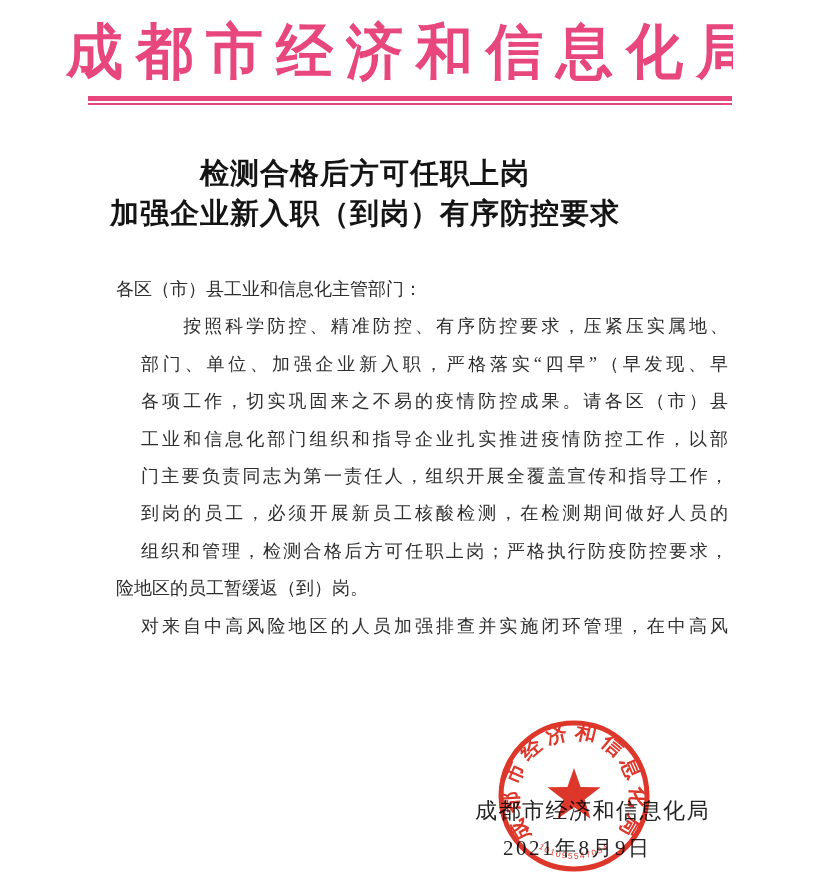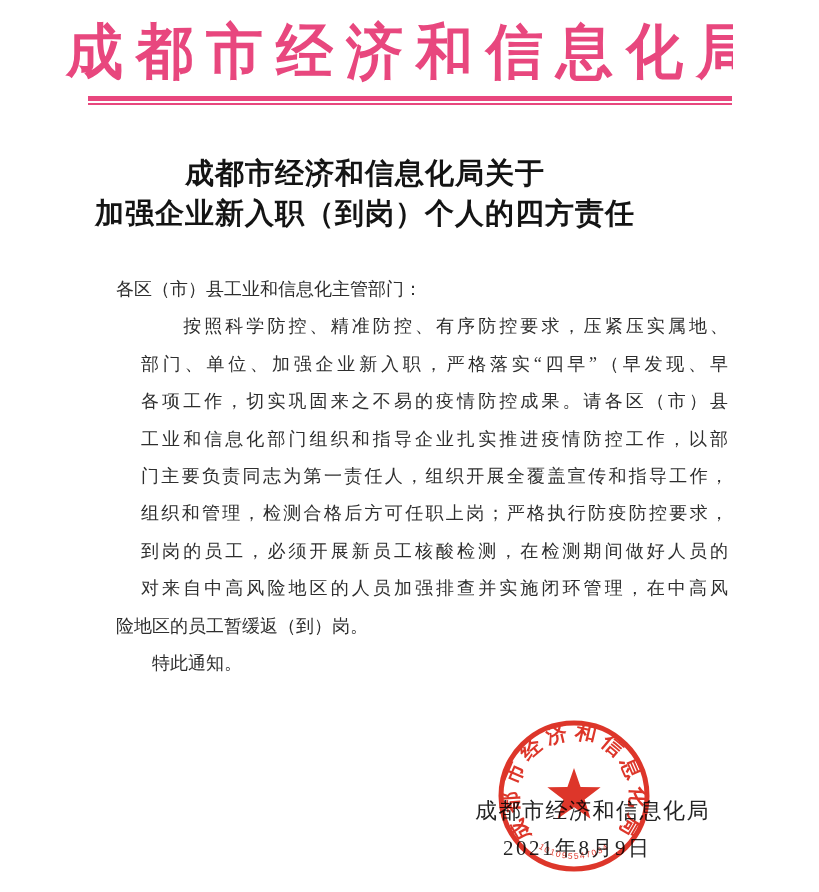--- a/index.html
+++ b/index.html
@@ -121,36 +121,35 @@
 
   <div class="letterhead">成都市经济和信息化局</div>
 
   <div class="rule">
     <div class="rule-thick"></div>
     <div class="rule-gap"></div>
     <div class="rule-thin"></div>
   </div>
 
   <div class="doc-title">
-      <div class="title-line">成都市经济和信息化局关于</div>
-      <div class="title-line">加强企业新入职（到岗）个人的四方责任</div>
+      <div class="title-line">检测合格后方可任职上岗</div>
+      <div class="title-line">加强企业新入职（到岗）有序防控要求</div>
     </div>
 
   <div class="body-text">
       <div class="body-line">各区（市）县工业和信息化主管部门：</div>
       <div class="body-line fill">　　按照科学防控、精准防控、有序防控要求，压紧压实属地、</div>
       <div class="body-line fill">部门、单位、加强企业新入职，严格落实“四早”（早发现、早</div>
       <div class="body-line fill">各项工作，切实巩固来之不易的疫情防控成果。请各区（市）县</div>
       <div class="body-line fill">工业和信息化部门组织和指导企业扎实推进疫情防控工作，以部</div>
       <div class="body-line fill">门主要负责同志为第一责任人，组织开展全覆盖宣传和指导工作，</div>
+      <div class="body-line fill">到岗的员工，必须开展新员工核酸检测，在检测期间做好人员的</div>
       <div class="body-line fill">组织和管理，检测合格后方可任职上岗；严格执行防疫防控要求，</div>
-      <div class="body-line fill">到岗的员工，必须开展新员工核酸检测，在检测期间做好人员的</div>
+      <div class="body-line">险地区的员工暂缓返（到）岗。</div>
       <div class="body-line fill">对来自中高风险地区的人员加强排查并实施闭环管理，在中高风</div>
-      <div class="body-line">险地区的员工暂缓返（到）岗。</div>
-      <div class="body-line">　　特此通知。</div>
     </div>
 
   <div class="sig-agency">成都市经济和信息化局</div>
 
   <div class="sig-date">2021年8月9日</div>
 
   <svg class="seal" width="160" height="160" viewBox="-80 -80 160 160">
     <circle class="seal-ring" cx="0" cy="0" r="73"></circle>
     <path id="sealArcPath" d="M -40.3 40.3 A 57 57 0 1 1 40.3 40.3" fill="none"></path>
     <path id="sealNumPath" d="M -37.9 50.3 A 63 63 0 0 0 37.9 50.3" fill="none"></path>

